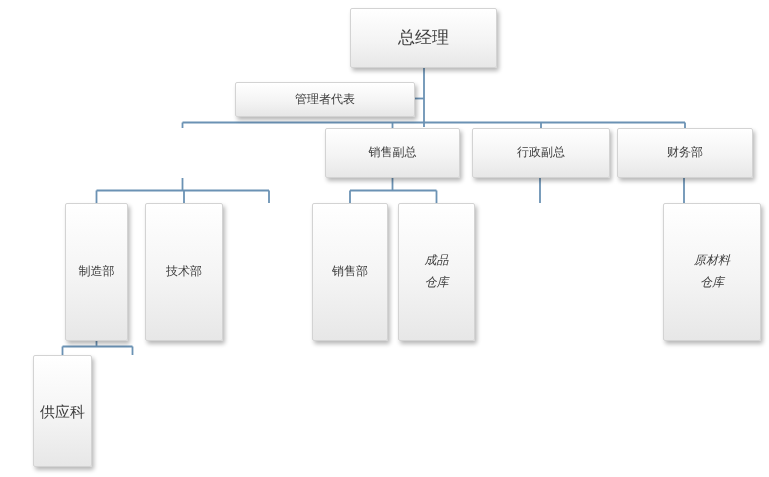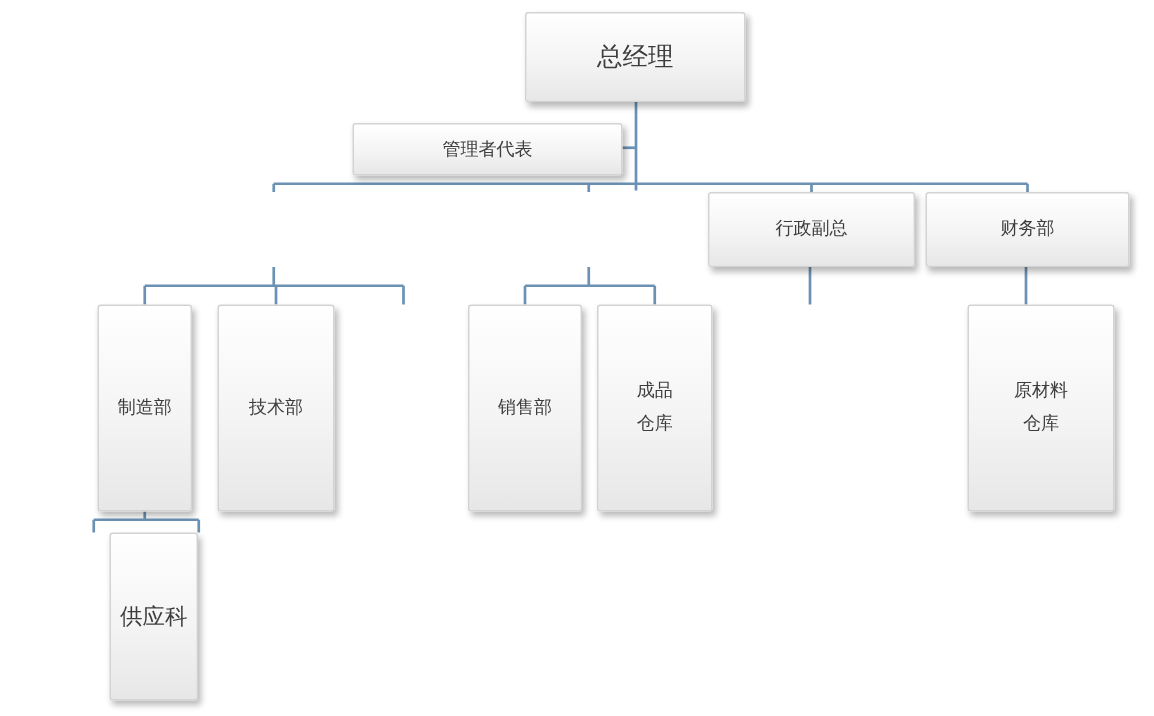--- a/index.html
+++ b/index.html
@@ -34,22 +34,22 @@
     background:linear-gradient(to bottom,var(--box-top) 0%,var(--box-mid) 55%,var(--box-bottom) 100%);
     border:1px solid var(--box-border);
     border-radius:2px;
     box-shadow:2px 3px 4px rgba(0,0,0,0.28);
     color:var(--text);
     font-size:12px;
     line-height:1.8;
     box-sizing:border-box;
   }
   .node--root{font-size:17px;}
-  .node--small{font-size:15px;margin-left:40px;}
-  .node .line{display:block;}
+  .node--small{font-size:15px;}
+  .node .line{display:block;font-style:italic;}
 </style>
 </head>
 <body>
 
 <div class="canvas">
 
   <svg class="connectors" width="769" height="477" viewBox="0 0 769 477" aria-hidden="true">
 
     <path d="M424,68 V127"></path>
 
@@ -83,20 +83,23 @@
   </svg>
 
   <div class="node node--root" style="left:350px;top:8px;width:147px;height:60px">
     <span>总经理</span>
   </div>
 
   <div class="node" style="left:235px;top:82px;width:180px;height:35px">
     <span>管理者代表</span>
   </div>
 
+  <div class="node" style="left:325px;top:128px;width:135px;height:50px">
+    <span>销售副总</span>
+  </div>
   <div class="node" style="left:472px;top:128px;width:138px;height:50px">
     <span>行政副总</span>
   </div>
   <div class="node" style="left:617px;top:128px;width:136px;height:50px">
     <span>财务部</span>
   </div>
 
   <div class="node" style="left:145px;top:203px;width:78px;height:138px">
     <span>技术部</span>
   </div>
@@ -105,21 +108,21 @@
   </div>
   <div class="node" style="left:312px;top:203px;width:76px;height:138px">
     <span>销售部</span>
   </div>
   <div class="node" style="left:398px;top:203px;width:77px;height:138px">
     <span>
       <span class="line">成品</span>
       <span class="line">仓库</span>
     </span>
   </div>
-  <div class="node" style="left:645px;top:203px;width:98px;height:138px">
+  <div class="node" style="left:663px;top:203px;width:98px;height:138px">
     <span>
       <span class="line">原材料</span>
       <span class="line">仓库</span>
     </span>
   </div>
 
   <div class="node node--small" style="left:33px;top:355px;width:59px;height:112px">
     <span>供应科</span>
   </div>
 

